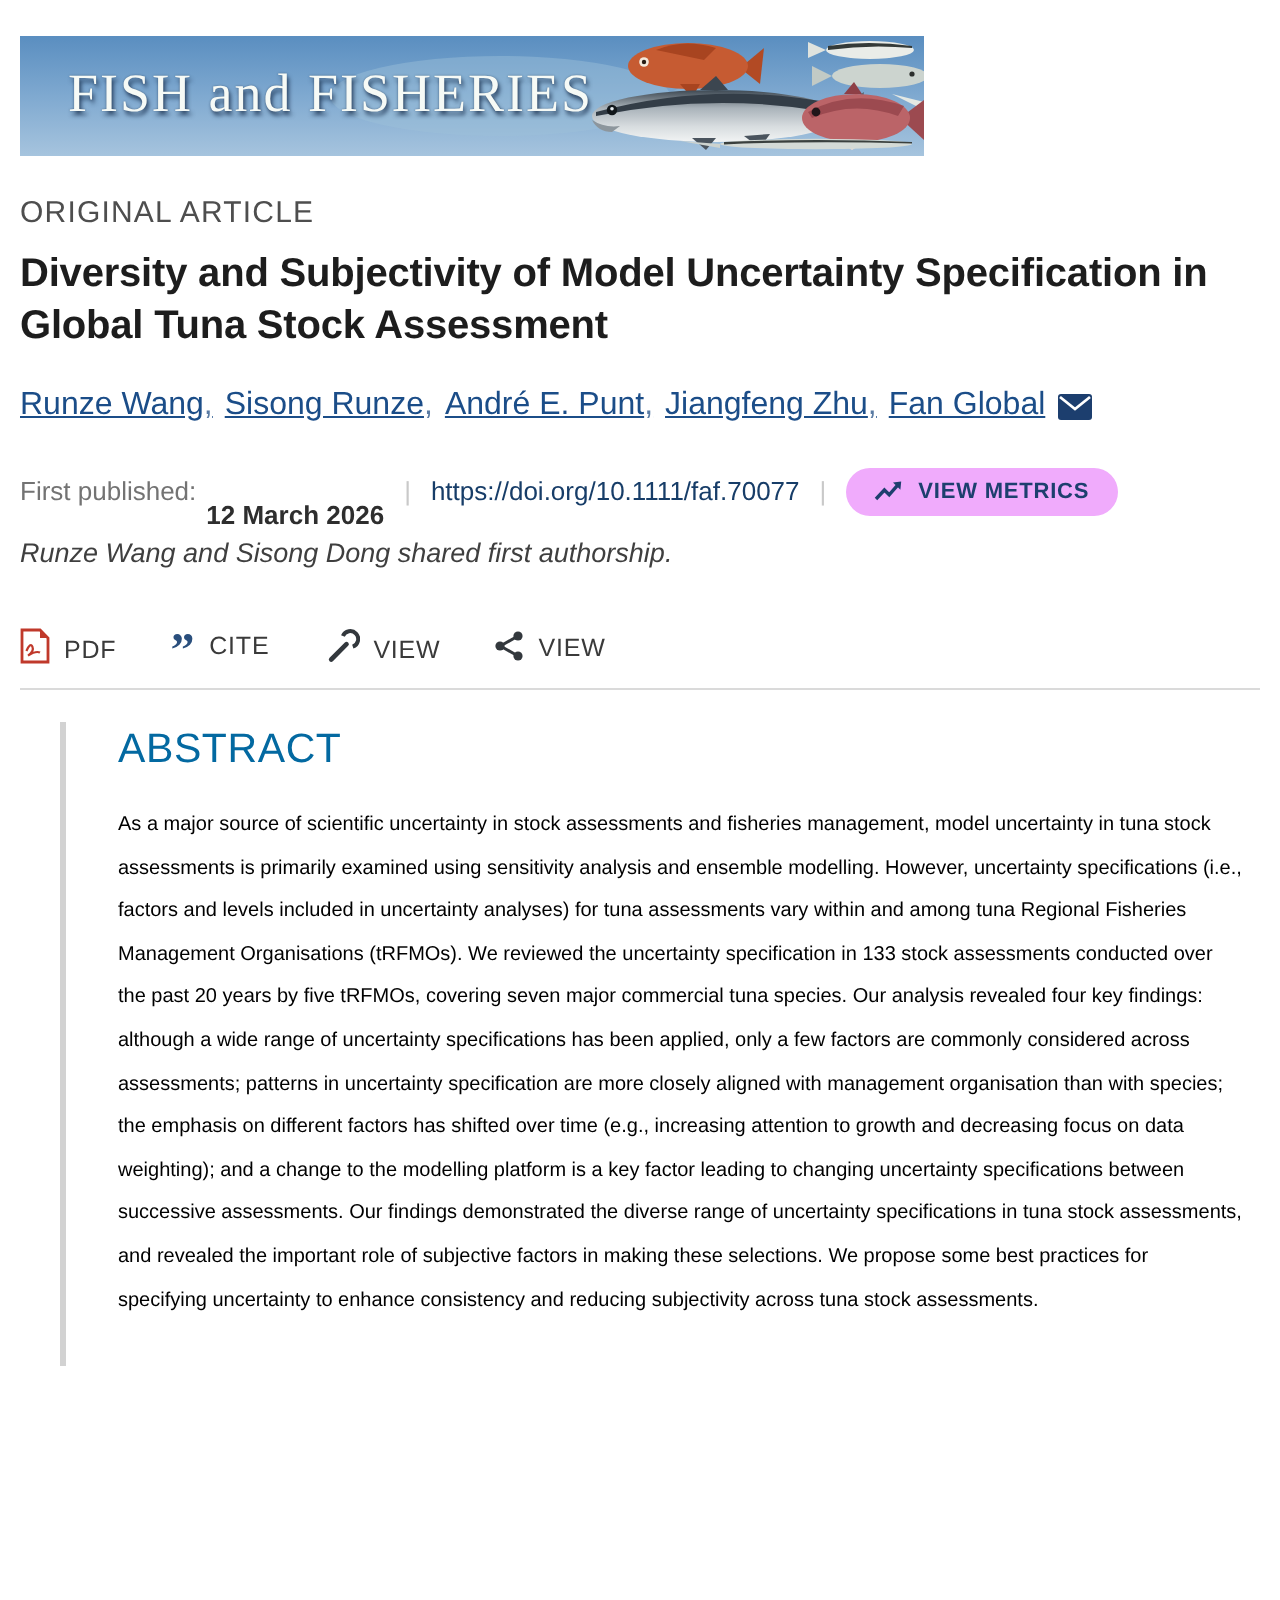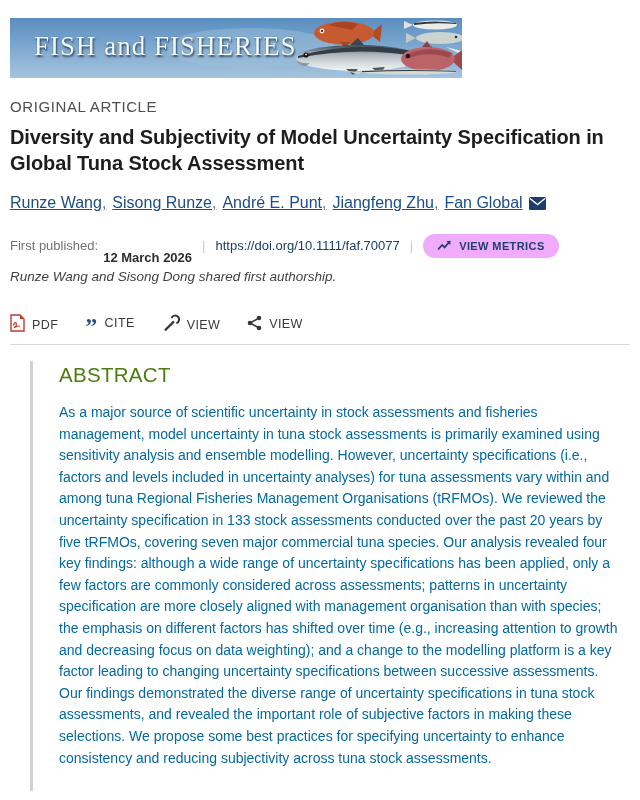--- a/index.html
+++ b/index.html
@@ -49,22 +49,22 @@
     border:none; cursor:pointer; font-family:inherit; font-size:12.5px;
     letter-spacing:0.4px; color:#3a3a3a; padding:0; }
   .cite-glyph { font-family:"Liberation Serif","DejaVu Serif",serif; font-size:24px;
     font-weight:700; color:#2a4f7d; line-height:0; transform:translateY(-4px); }
 
   .divider { margin-top:12px; border:none; border-top:1px solid #dadada; width:620px; }
 
   
   .abstract { margin-top:16px; margin-left:20px; border-left:3px solid #d2d2d2;
     padding:2px 0 22px 26px; }
-  .abstract h2 { font-size:20.5px; font-weight:500; color:#4d7c0f; letter-spacing:0.3px; }
-  .abstract p { margin-top:15px; font-size:14px; line-height:21.6px; color:#0369a1;
+  .abstract h2 { font-size:20.5px; font-weight:500; color:#0369a1; letter-spacing:0.3px; }
+  .abstract p { margin-top:15px; font-size:10px; line-height:21.6px; color:#000000;
     width:562px; }
 </style>
 </head>
 <body>
 
 <div class="page">
 
   <div class="banner">
     <svg viewBox="0 0 452 60" aria-hidden="true">
       <defs>

